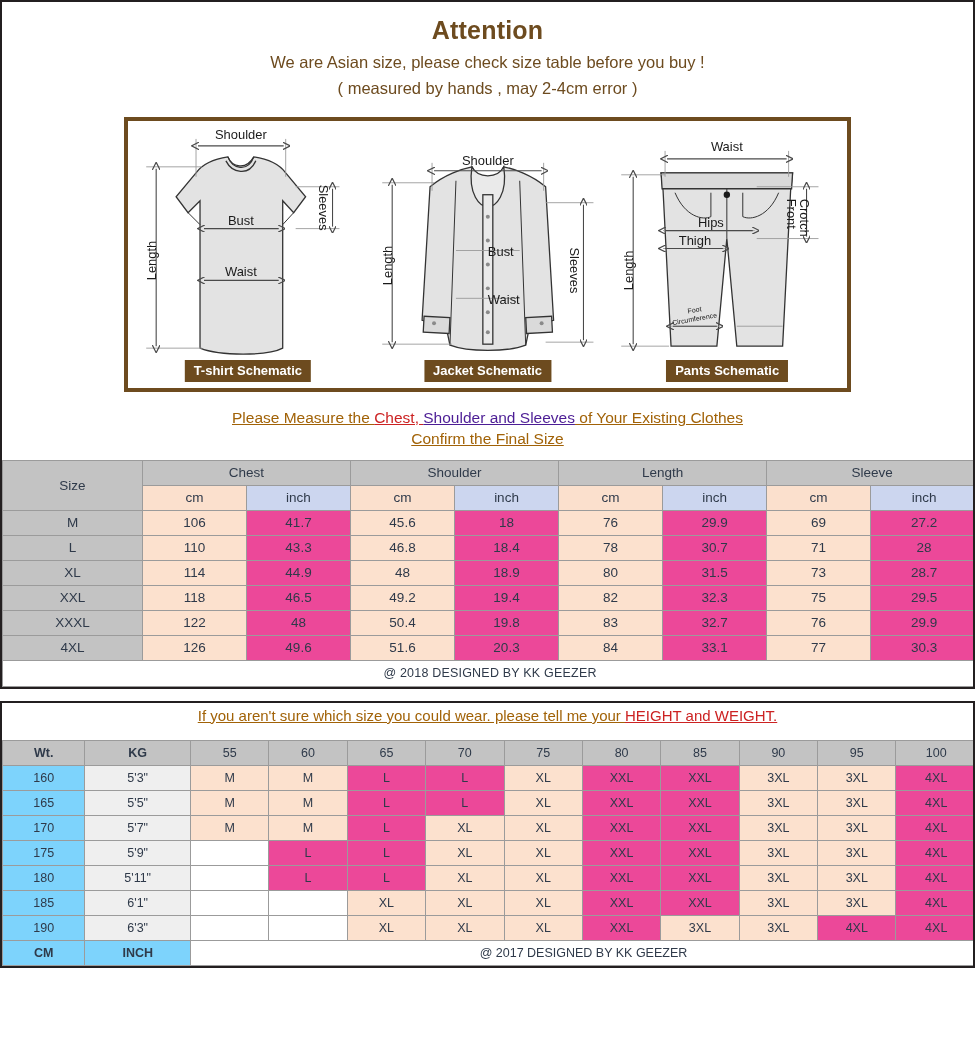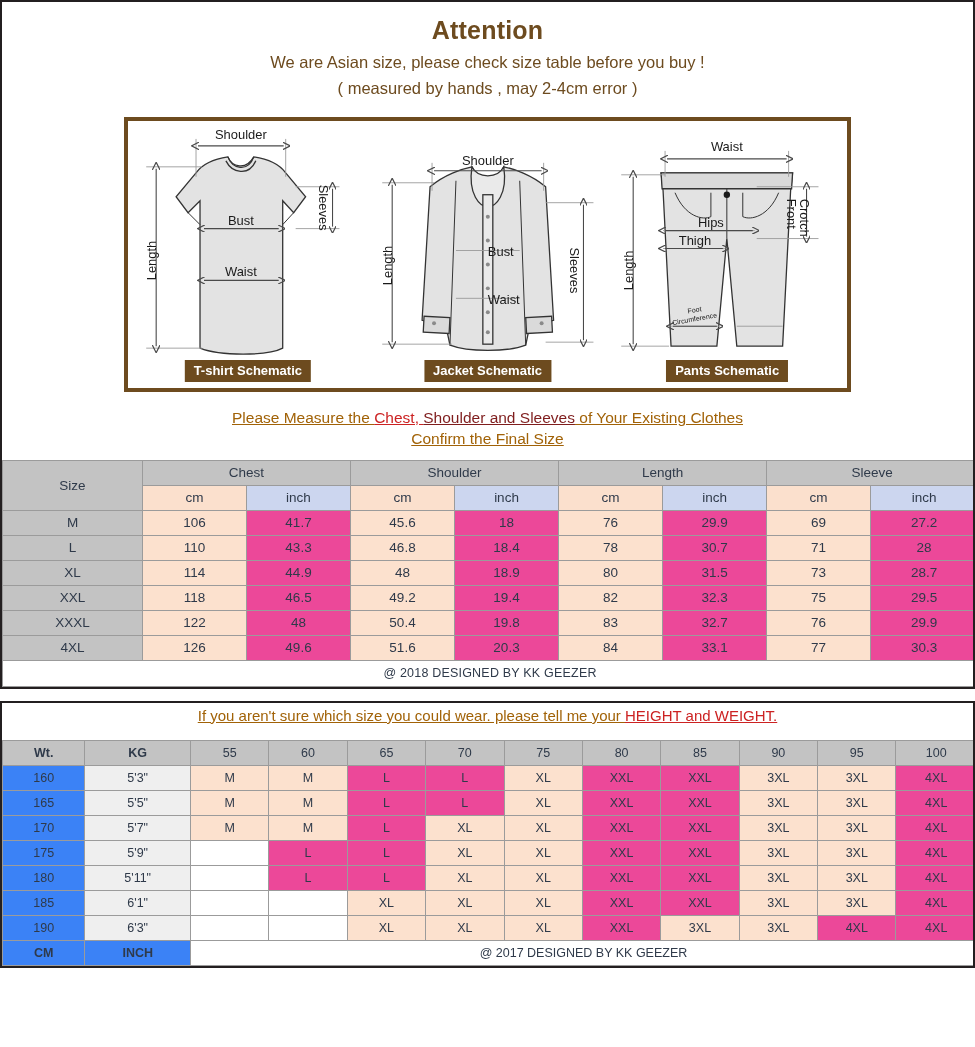--- a/index.html
+++ b/index.html
@@ -66,21 +66,21 @@
   
   .measure-note {
     text-align: center;
     padding: 16px 0 10px 0;
     font-size: 15.5px;
     color: #1b1b1b;
     line-height: 1.35;
   }
   .measure-note .u { text-decoration: underline; }
   .c-red   { color: #cc2222; }
-  .c-green { color: #7f1d1d; }
+  .c-green { color: #4c1d95; }
   .c-dark  { color: #a16207; }
 
   
   table.grid {
     border-collapse: collapse;
     width: 975px;
     table-layout: fixed;
   }
   table.grid td, table.grid th {
     border: 1px solid #9b9b9b;
@@ -90,21 +90,21 @@
     color: #2f3a4a;
   }
   .t1 td, .t1 th { height: 25px; font-size: 13.5px; }
   .hdr-grey { background: #c3c3c3; color: #262626; }
   .hdr-peach { background: #fbe0cd; color: #2f3a4a; }
   .hdr-blue  { background: #ccd6ef; color: #2f3a4a; }
   .cell-peach { background: #fce1ce; }
   .cell-blue  { background: #ec4899; margin-left: 32px; }
   .cell-white { background: #ffffff; }
   .cell-grey  { background: #c3c3c3; color: #262626; }
-  .cell-lgrey { background: #3b82f6; color: #3a3a3a; }
+  .cell-lgrey { background: #7dd3fc; color: #3a3a3a; }
   .cell-xlgrey{ background: #efefef; color: #3a3a3a; }
 
   .credit-row td {
     background: #ffffff;
     border: none;
     border-top: 1px solid #9b9b9b;
     height: 26px;
     font-size: 12.5px;
     color: #444;
     letter-spacing: .2px;

